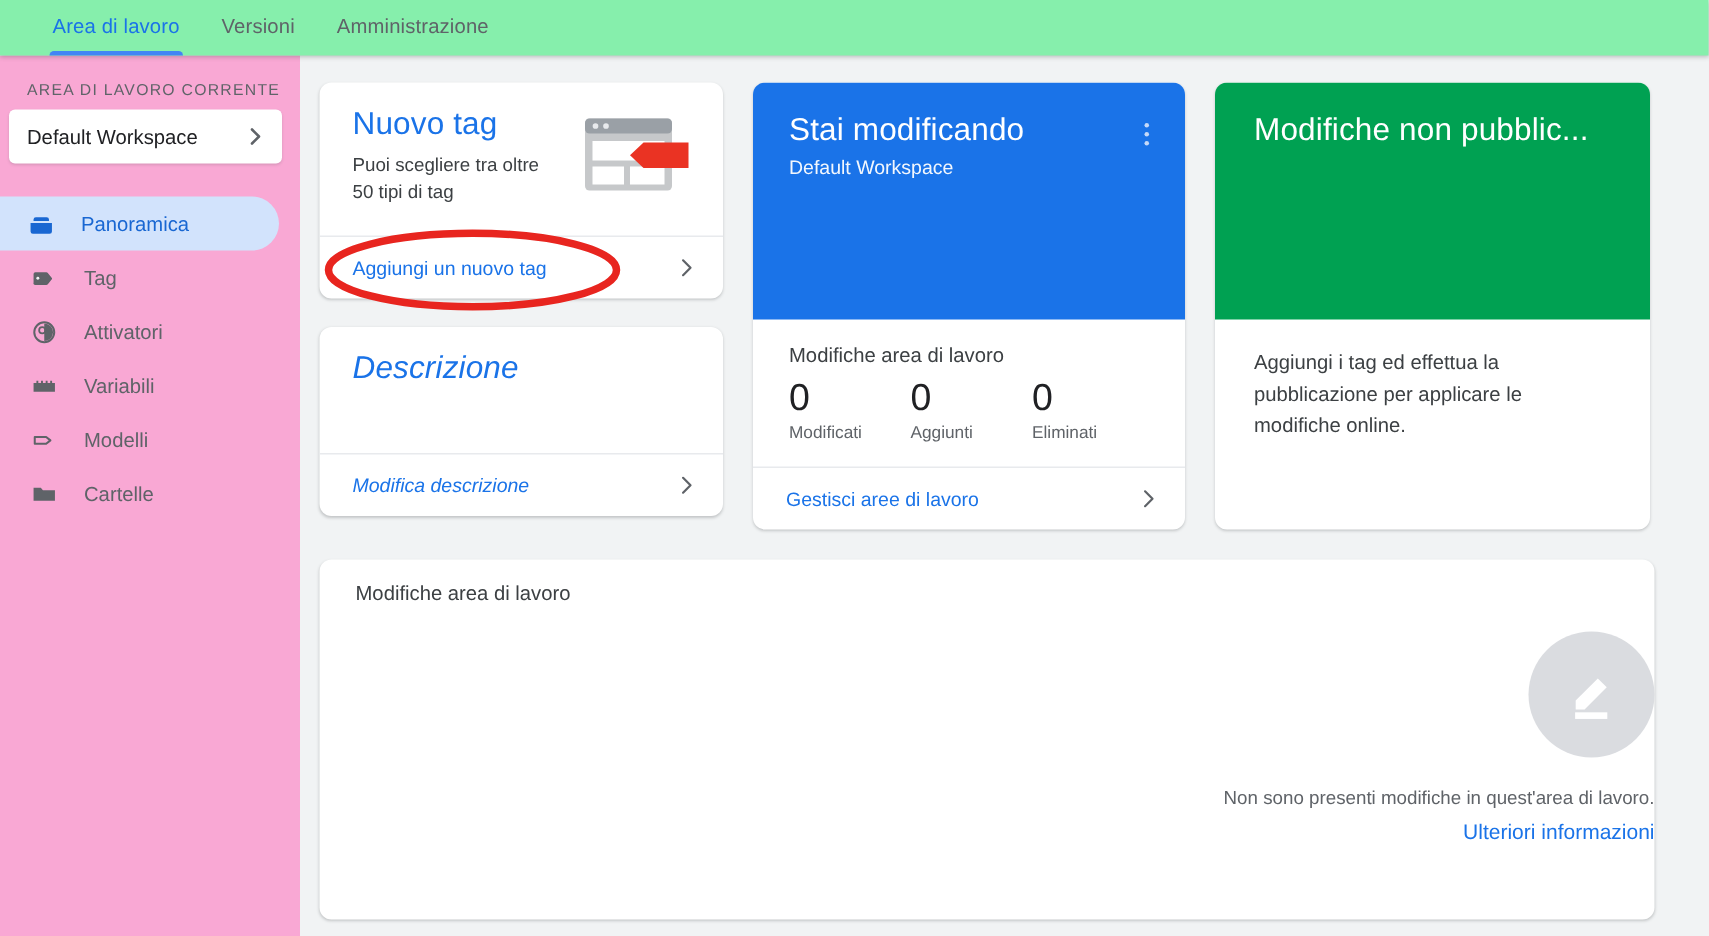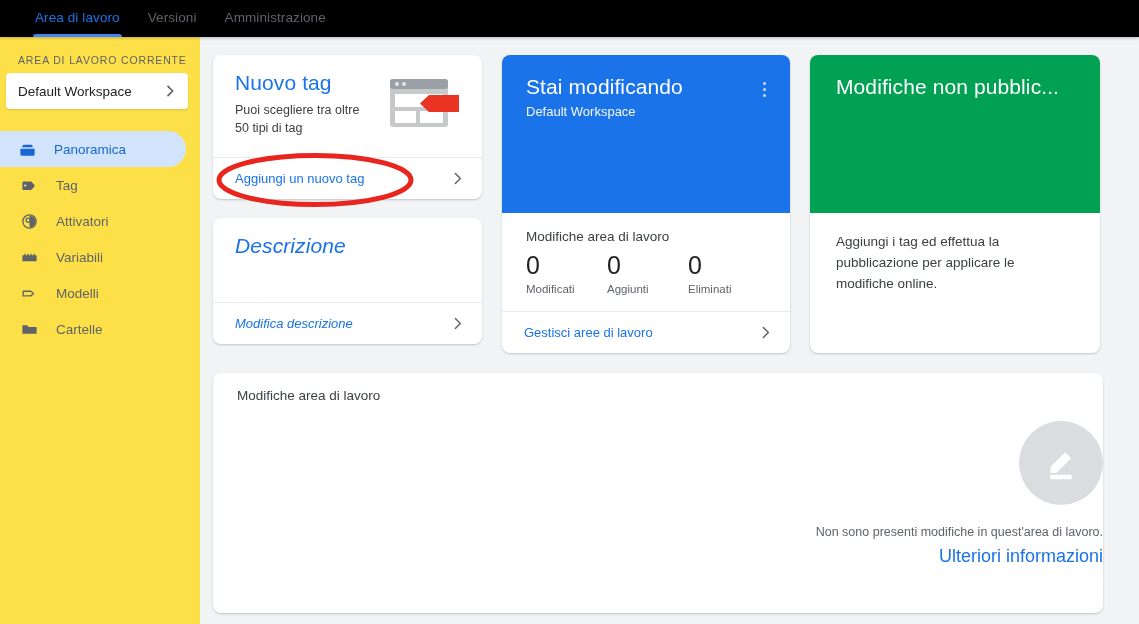--- a/index.html
+++ b/index.html
@@ -7,21 +7,21 @@
     width: 1139px; height: 624px;
     font-family: "Liberation Sans", sans-serif;
     background: #f1f3f4;
     overflow: hidden;
   }
 
   
   .topbar {
     position: absolute; top: 0; left: 0;
     width: 1139px; height: 37px;
-    background: #000000;
+    background: #86efac;
     box-shadow: 0 1px 3px rgba(60,64,67,0.30);
     z-index: 5;
   }
   .tabs { display: flex; align-items: flex-start; height: 37px; padding-left: 21px; }
   .tab {
     position: relative;
     font-size: 13.5px;
     color: #5f6368;
     padding: 10px 14px 0 14px;
     height: 37px;
@@ -36,21 +36,21 @@
     left: 12px; right: 12px; bottom: 0;
     height: 3px;
     background: #4285f4;
     border-radius: 3px 3px 0 0;
   }
 
   
   .sidebar {
     position: absolute; top: 37px; left: 0;
     width: 200px; height: 587px;
-    background: #fde047;
+    background: #f9a8d4;
     padding-top: 17px;
   }
   .ws-label {
     font-size: 10.5px;
     letter-spacing: .85px;
     color: #5f6368;
     padding-left: 18px;
     text-transform: uppercase;
     margin-bottom: 7px;
   }
@@ -190,21 +190,21 @@
   .empty {
     position: absolute; left: 0; right: 0; top: 48px;
     display: flex; flex-direction: column; align-items: flex-end;
   }
   .empty .circle {
     width: 84px; height: 84px; border-radius: 50%;
     background: #dadce0;
     display: flex; align-items: center; justify-content: center;
   }
   .empty .msg { font-size: 12.5px; color: #5f6368; margin-top: 20px; }
-  .empty .more { font-size: 18px; color: #1a73e8; margin-top: 7px; cursor: pointer; }
+  .empty .more { font-size: 14px; color: #1a73e8; margin-top: 7px; cursor: pointer; }
 
   
   .annot {
     position: absolute;
     left: 215px; top: 152px;
     width: 200px; height: 56px;
     pointer-events: none;
     z-index: 20;
   }
 </style>

